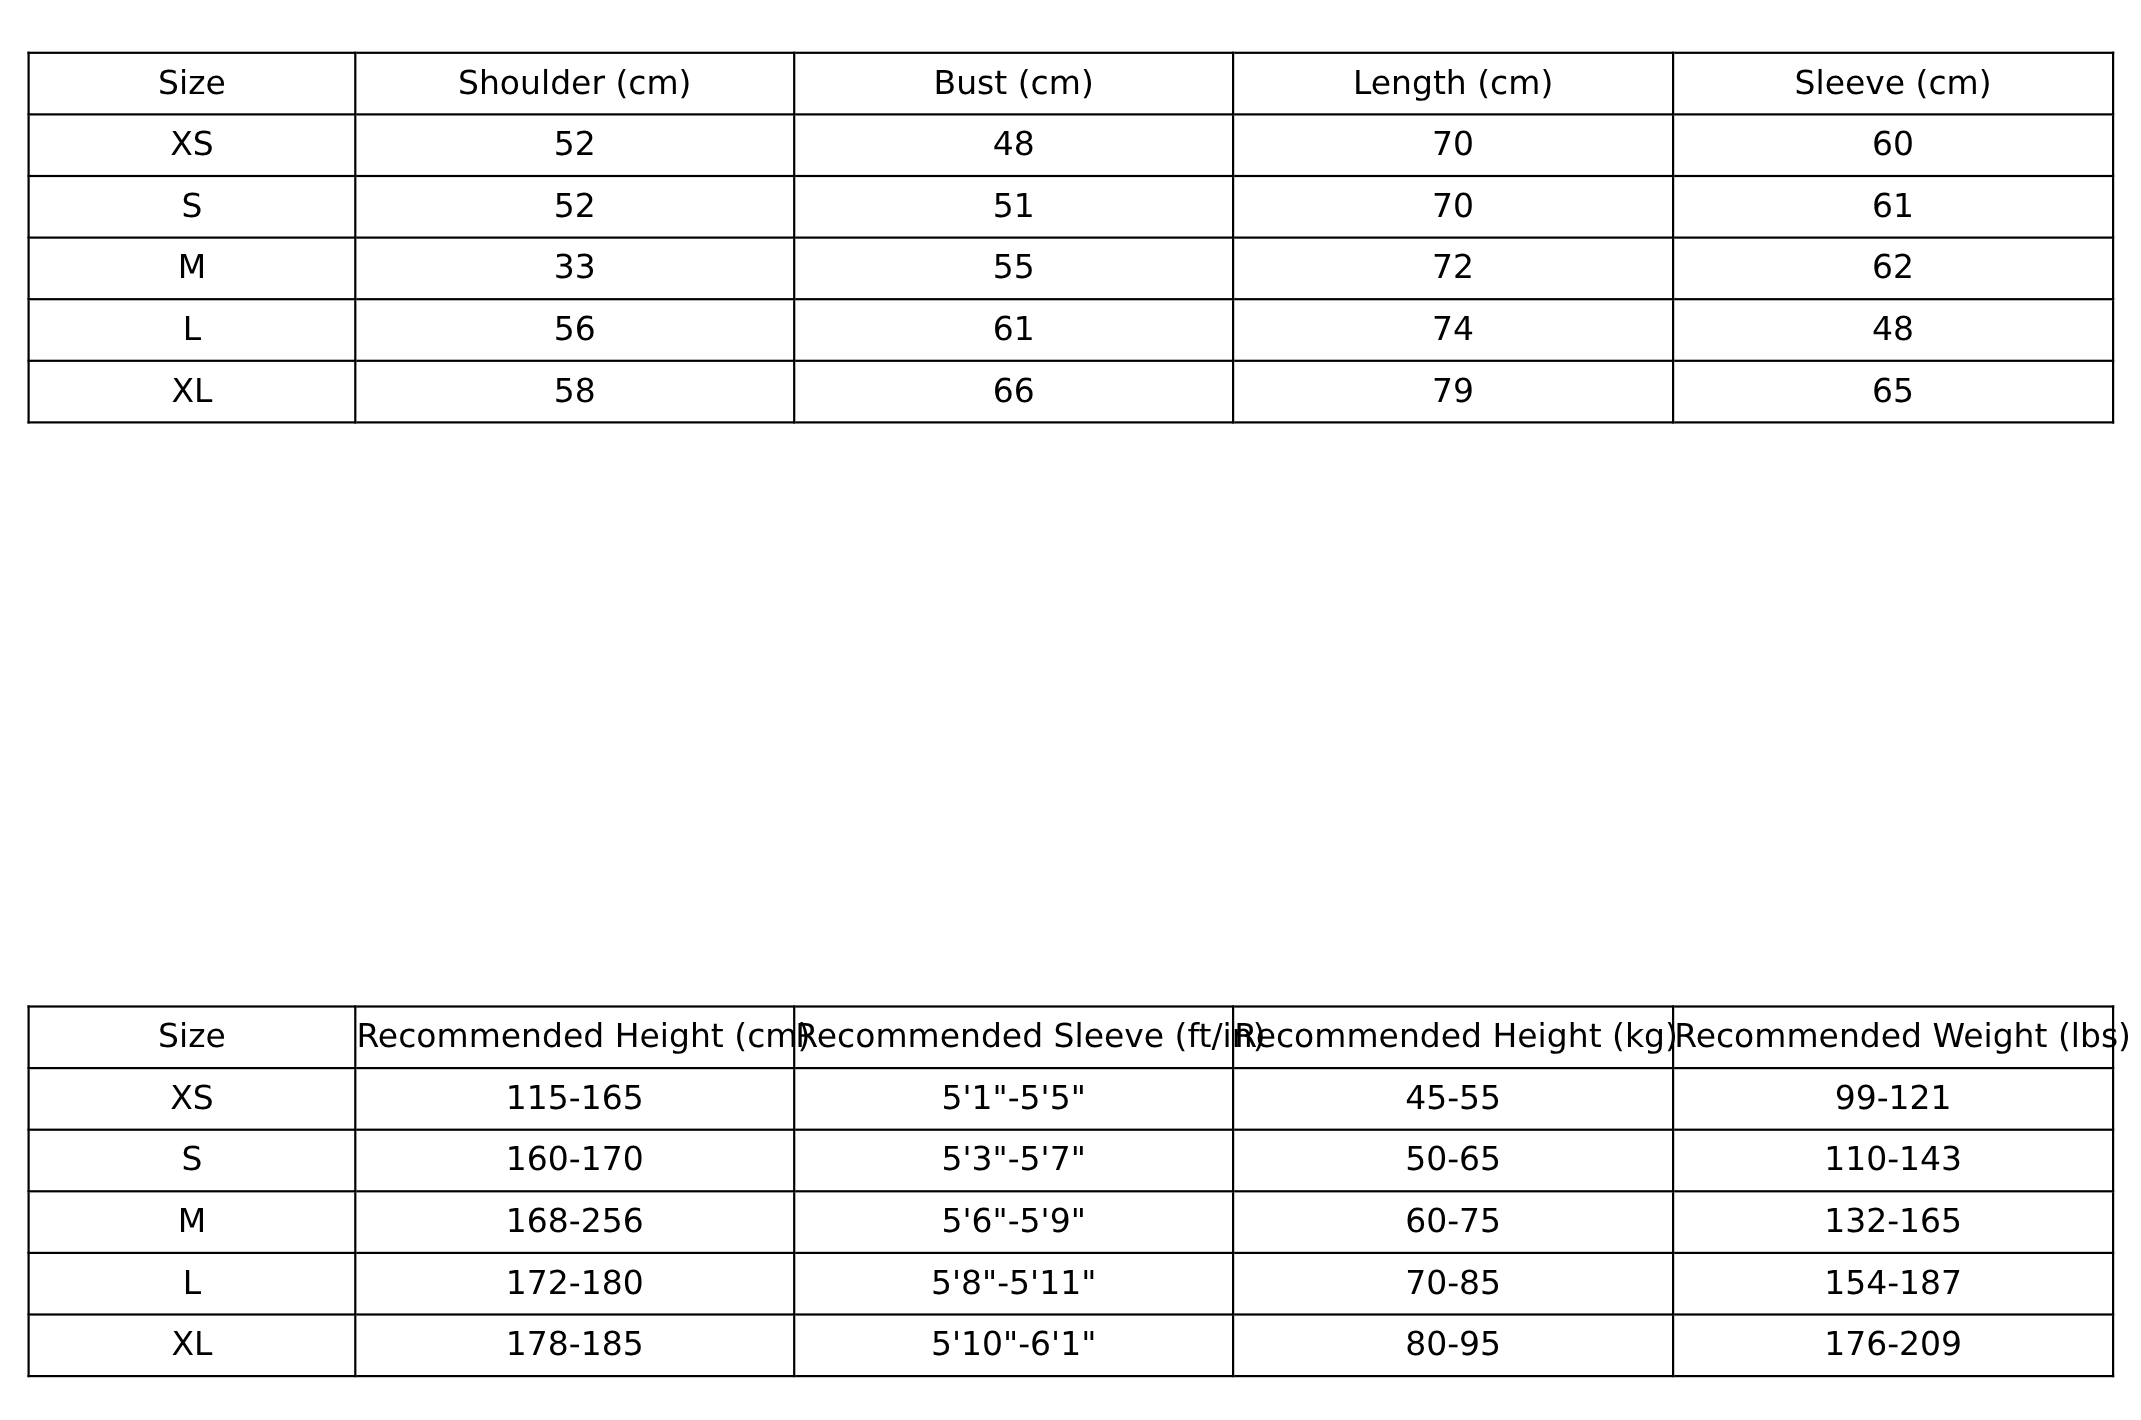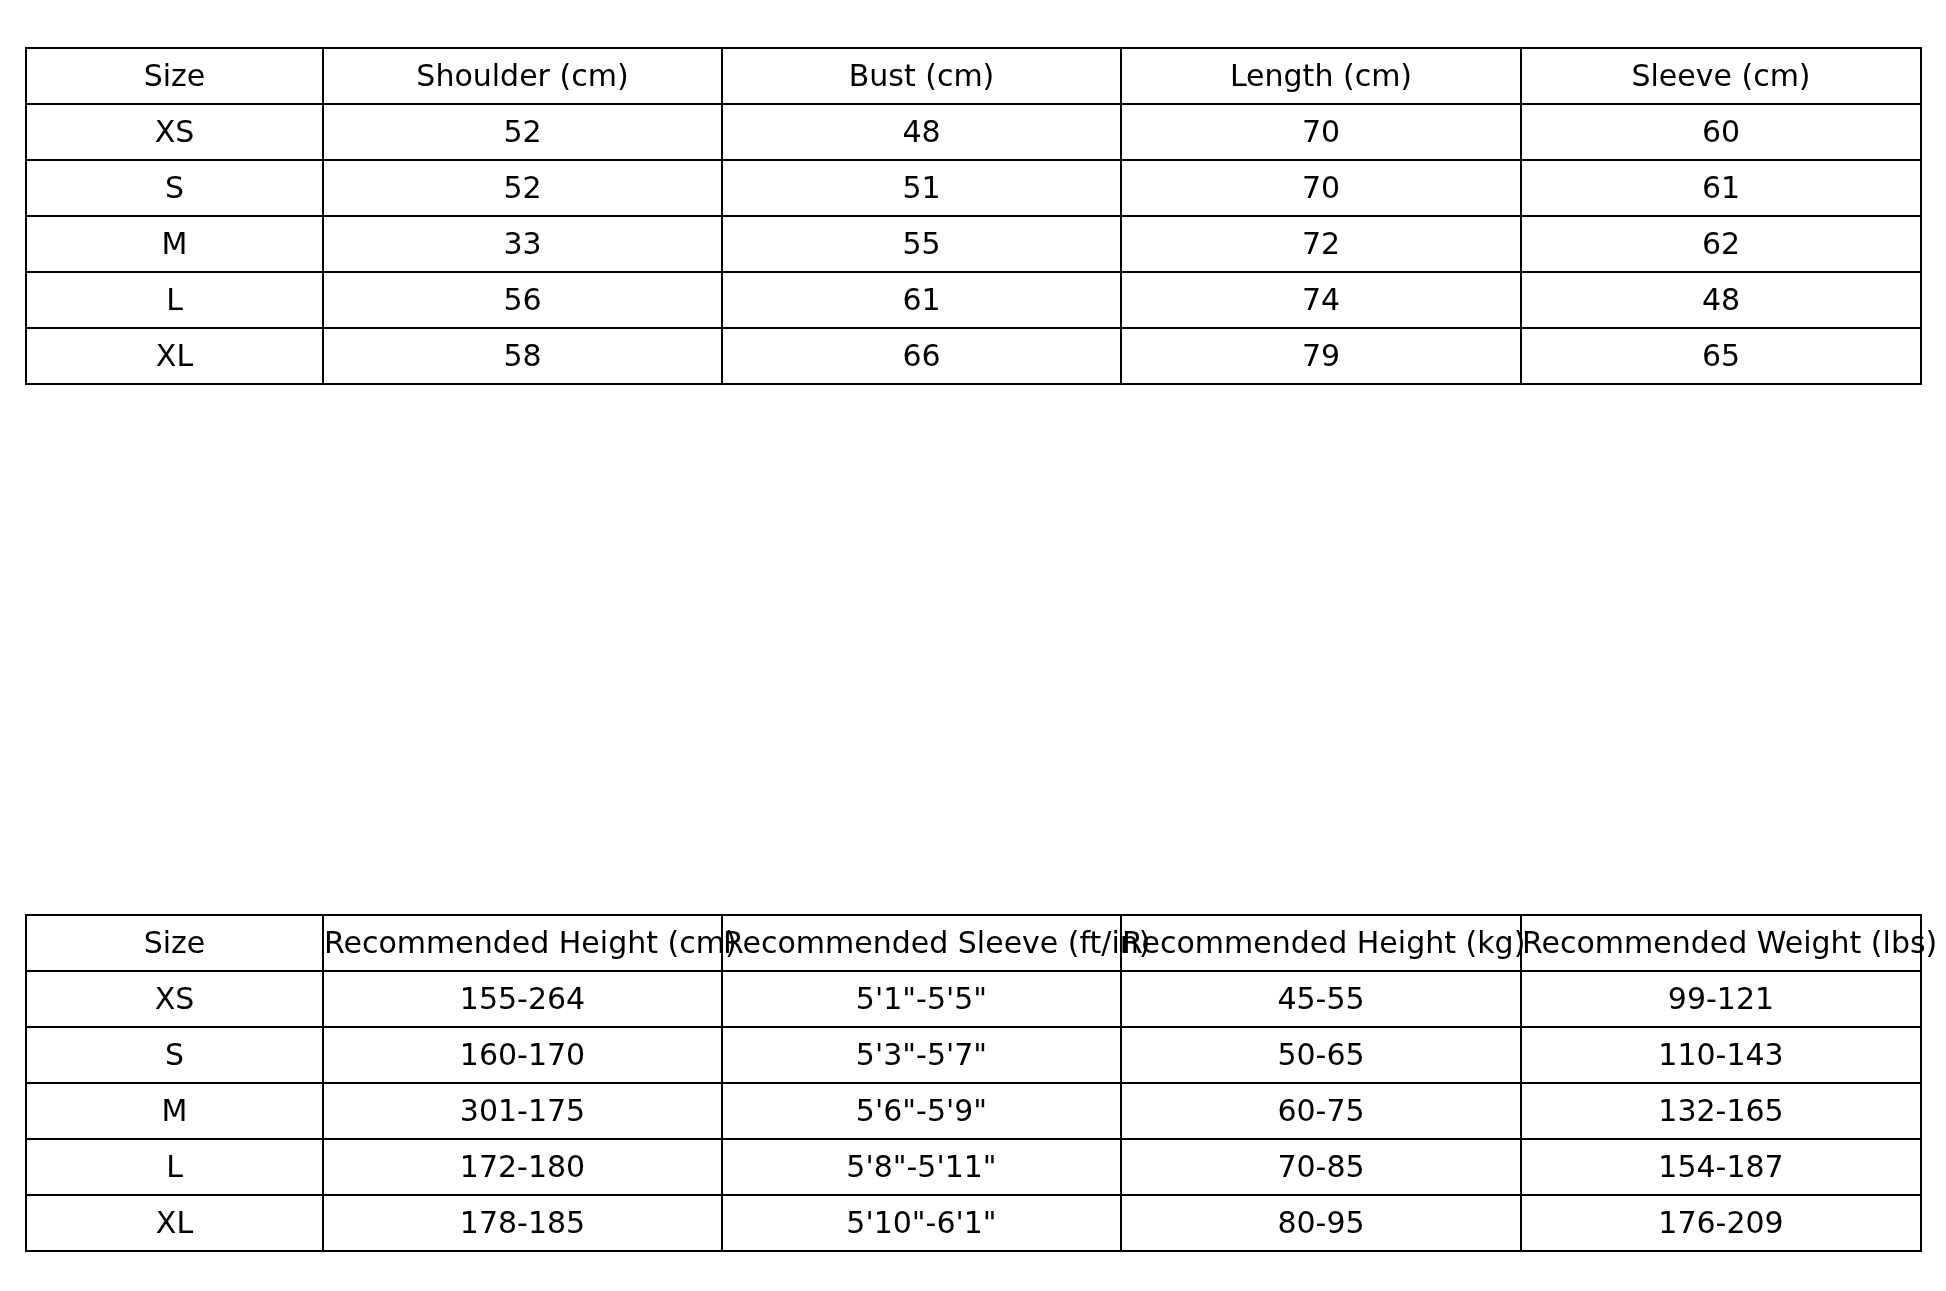--- a/index.html
+++ b/index.html
@@ -151,35 +151,35 @@
         <td><span class="hdr">Size</span></td>
         <td><span class="hdr">Recommended Height (cm)</span></td>
         <td><span class="hdr">Recommended Sleeve (ft/in)</span></td>
         <td><span class="hdr">Recommended Height (kg)</span></td>
         <td><span class="hdr">Recommended Weight (lbs)</span></td>
       </tr>
     </thead>
     <tbody>
       <tr>
         <td>XS</td>
-        <td>155-264</td>
+        <td>115-165</td>
         <td>5'1"-5'5"</td>
         <td>45-55</td>
         <td>99-121</td>
       </tr>
       <tr>
         <td>S</td>
         <td>160-170</td>
         <td>5'3"-5'7"</td>
         <td>50-65</td>
         <td>110-143</td>
       </tr>
       <tr>
         <td>M</td>
-        <td>301-175</td>
+        <td>168-256</td>
         <td>5'6"-5'9"</td>
         <td>60-75</td>
         <td>132-165</td>
       </tr>
       <tr>
         <td>L</td>
         <td>172-180</td>
         <td>5'8"-5'11"</td>
         <td>70-85</td>
         <td>154-187</td>

